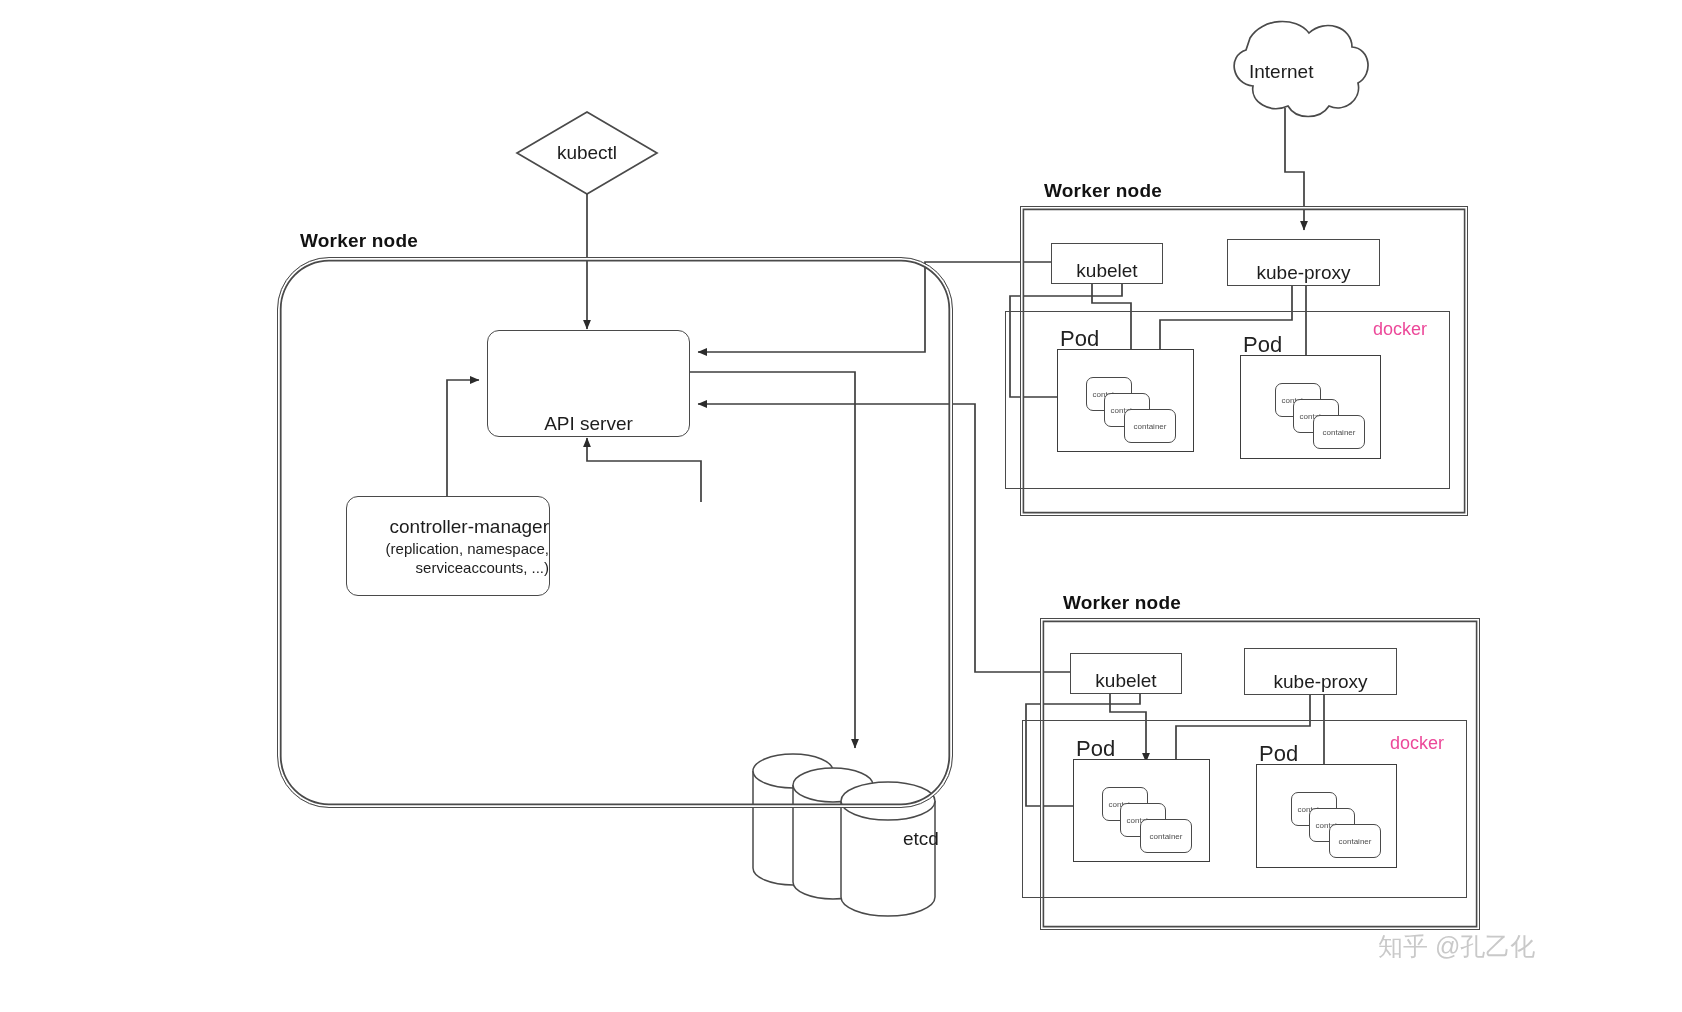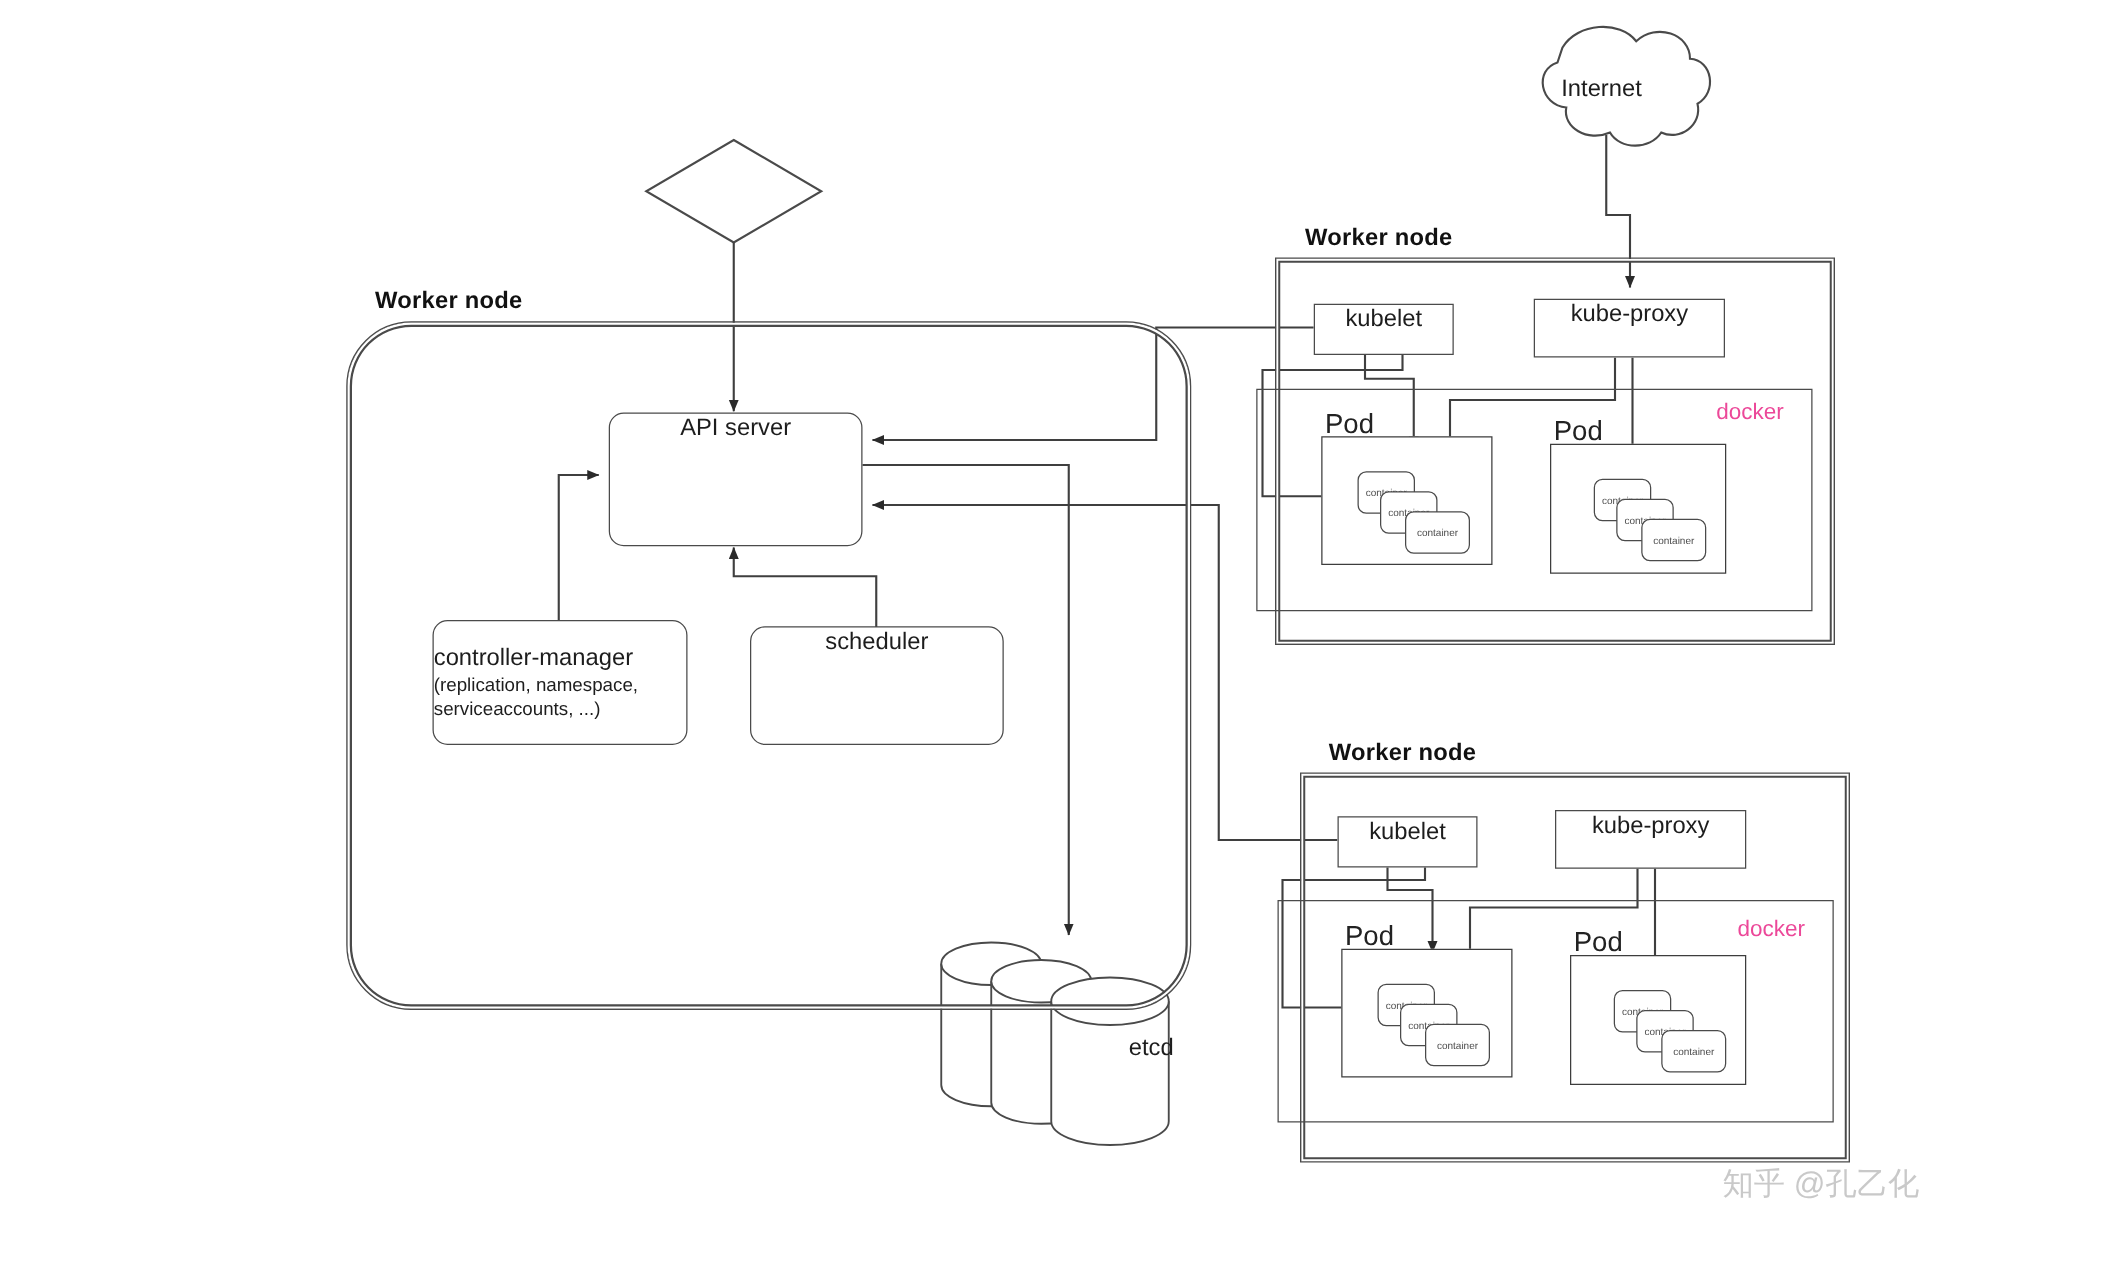--- a/index.html
+++ b/index.html
@@ -33,21 +33,21 @@
     color: #111;
     letter-spacing: 0.2px;
     white-space: nowrap;
   }
   .box {
     position: absolute;
     box-sizing: border-box;
     background: #ffffff;
     border: 1.6px solid #4a4a4a;
     display: flex;
-    align-items: flex-start;
+    align-items: flex-end;
     justify-content: center;
     text-align: center;
   }
   .box-label {
     font-size: 19px;
     color: #1d1d1d;
     line-height: 1.28;
   }
   .rounded {
     border-radius: 12px;
@@ -182,34 +182,34 @@
         <ellipse cx="833" cy="785" rx="40" ry="17"></ellipse>
         <path d="M841,801 L841,897 A47,19 0 0 0 935,897 L935,801"></path>
         <ellipse cx="888" cy="801" rx="47" ry="19"></ellipse>
       </g>
     </g>
   </svg>
 
   <div class="node-label" style="left:300px; top:230px;">Worker node</div>
   <div class="master-region" style="left:277px; top:257px; width:676px; height:551px;"></div>
 
+  <div class="diamond-wrap" style="left:517px; top:112px; width:140px; height:82px;">
+    <div class="diamond-text" style="top:30px;">kubectl</div>
+  </div>
 
   <div class="box rounded" style="left:346px; top:496px; width:204px; height:100px; flex-direction:column; justify-content:center;">
     <span class="box-label">controller-manager</span>
     <span class="box-label" style="font-size:15px;">(replication, namespace,</span>
     <span class="box-label" style="font-size:15px;">serviceaccounts, ...)</span>
   </div>
 
   <div class="box rounded" style="left:487px; top:330px; width:203px; height:107px;">
     <span class="box-label">API server</span>
   </div>
 
-  <div class="box rounded" style="left:600px; top:501px; width:203px; height:95px;">
-    <span class="box-label">scheduler</span>
-  </div>
 
   <div class="etcd-text" style="left:863px; top:828px;margin-left:40px;">etcd</div>
 
   <div class="cloud-text" style="left:1249px; top:61px;">Internet</div>
 
   <div class="node-label" style="left:1044px; top:180px;">Worker node</div>
   <div class="region region-double" style="left:1020px; top:206px; width:448px; height:310px;"></div>
 
   <div class="box" style="left:1051px; top:243px; width:112px; height:41px;">
     <span class="box-label">kubelet</span>

